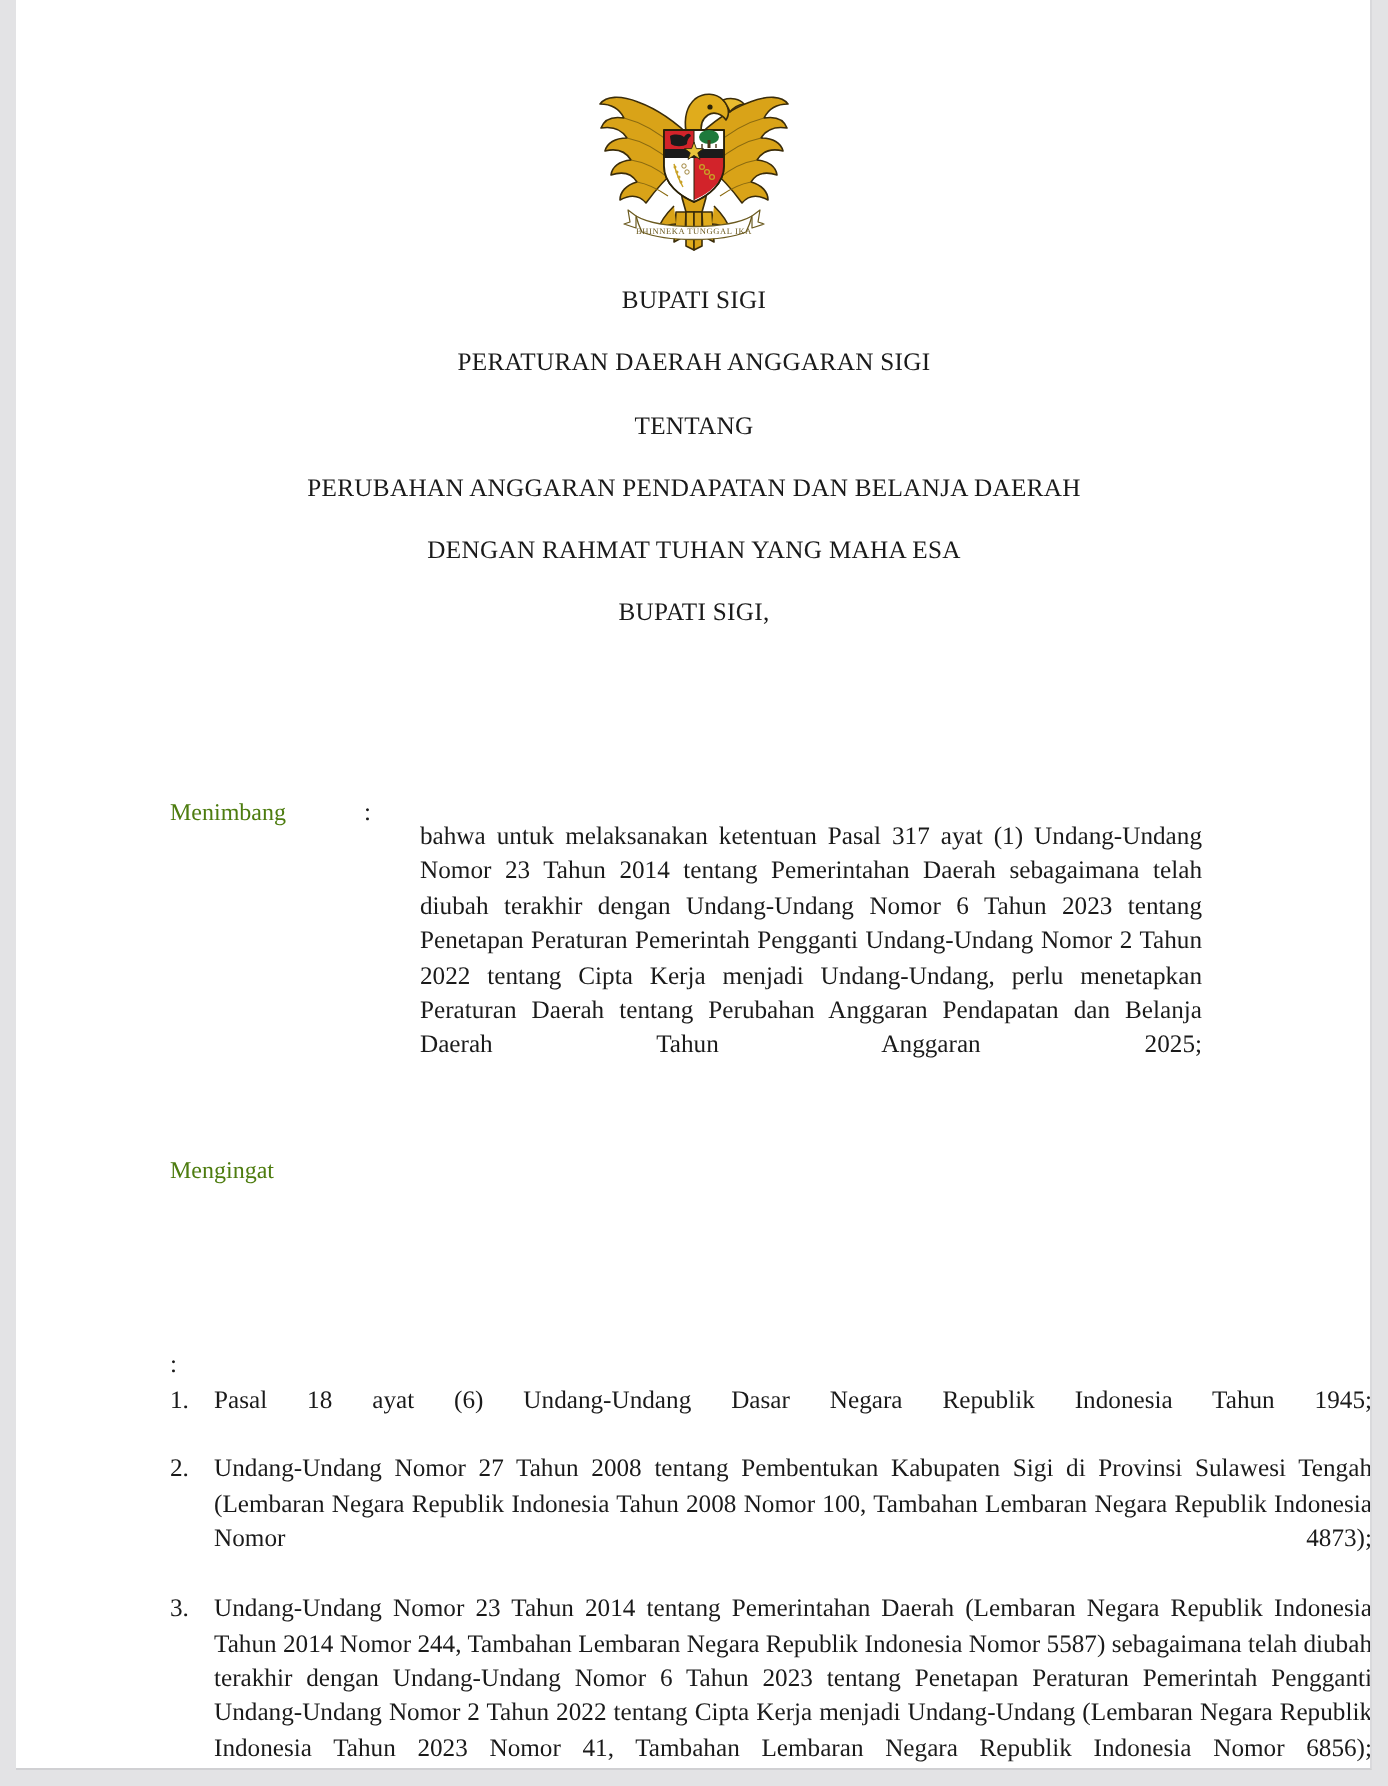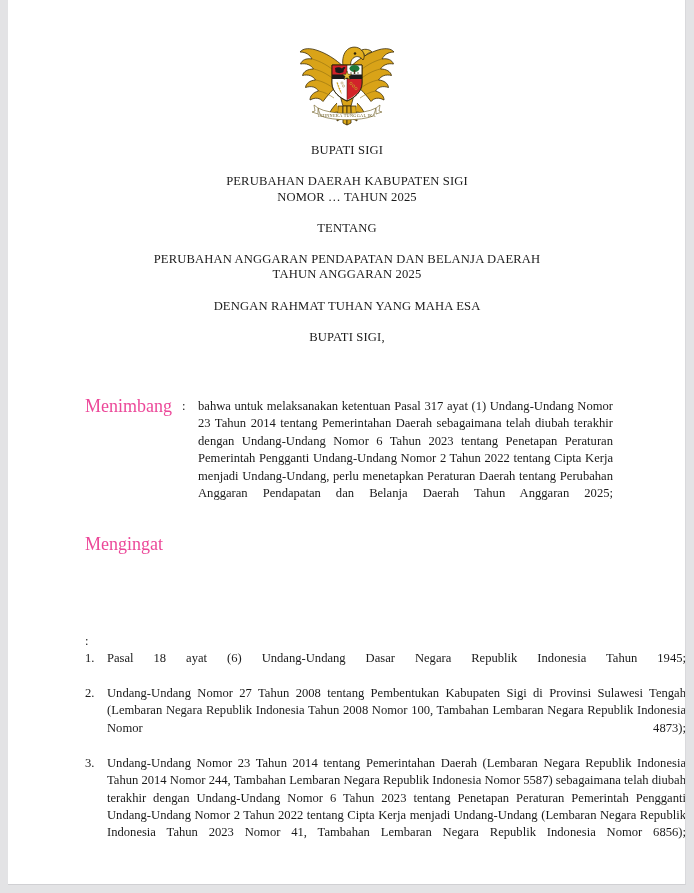--- a/index.html
+++ b/index.html
@@ -77,41 +77,41 @@
   }
   .clause {
     display: flex;
     align-items: flex-start;
     padding: 0 0 0 77px;
   }
   .clause + .clause { margin-top: 16px; flex-direction: column; }
 
   .c-label {
     flex: 0 0 97px;
-    font-size: 18px;
+    font-size: 12px;
     line-height: 17.4px;
-    color: #ec4899;
+    color: #4d7c0f;
     white-space: nowrap;
   }
   .c-colon {
     flex: 0 0 16px;
     font-size: 12.6px;
     line-height: 17.4px;
     color: #1a1a1a;
   }
   .c-body {
     flex: 0 0 415px;
     font-size: 12.6px;
     line-height: 17.4px;
     color: #1a1a1a;
     text-align: justify;
     text-justify: inter-word;
     hyphens: none;
   }
-  .c-body p { margin: 0; }
+  .c-body p { margin: 12px; }
 
   
   ol.numlist {
     margin: 0;
     padding: 0;
     list-style: none;
     counter-reset: ni;
   }
   ol.numlist > li {
     position: relative;
@@ -233,27 +233,25 @@
           <path d="M46 150 L38 144 L40 156 L34 158 L46 162 Z" fill="#ffffff" stroke="#6b5a1f" stroke-width="1.2"></path>
           <path d="M162 150 L170 144 L168 156 L174 158 L162 162 Z" fill="#ffffff" stroke="#6b5a1f" stroke-width="1.2"></path>
         </g>
         <text x="104" y="168" font-family="Liberation Serif, serif" font-size="8.5" fill="#6b5a1f" text-anchor="middle" letter-spacing="0.6">BHINNEKA TUNGGAL IKA</text>
       </svg>
     </div>
 
     <div class="headings">
       <div class="hline">BUPATI SIGI</div>
       <div class="gap-md"></div>
-      <div class="hline">PERUBAHAN DAERAH KABUPATEN SIGI</div>
-      <div class="hline">NOMOR … TAHUN 2025</div>
+      <div class="hline">PERATURAN DAERAH ANGGARAN SIGI</div>
       <div class="gap-md"></div>
       <div class="hline">TENTANG</div>
       <div class="gap-md"></div>
       <div class="hline">PERUBAHAN ANGGARAN PENDAPATAN DAN BELANJA DAERAH</div>
-      <div class="hline">TAHUN ANGGARAN 2025</div>
       <div class="gap-md"></div>
       <div class="hline">DENGAN RAHMAT TUHAN YANG MAHA ESA</div>
       <div class="gap-md"></div>
       <div class="hline">BUPATI SIGI,</div>
     </div>
 
     <div class="clauses">
 
       <div class="clause">
         <div class="c-label">Menimbang</div>

